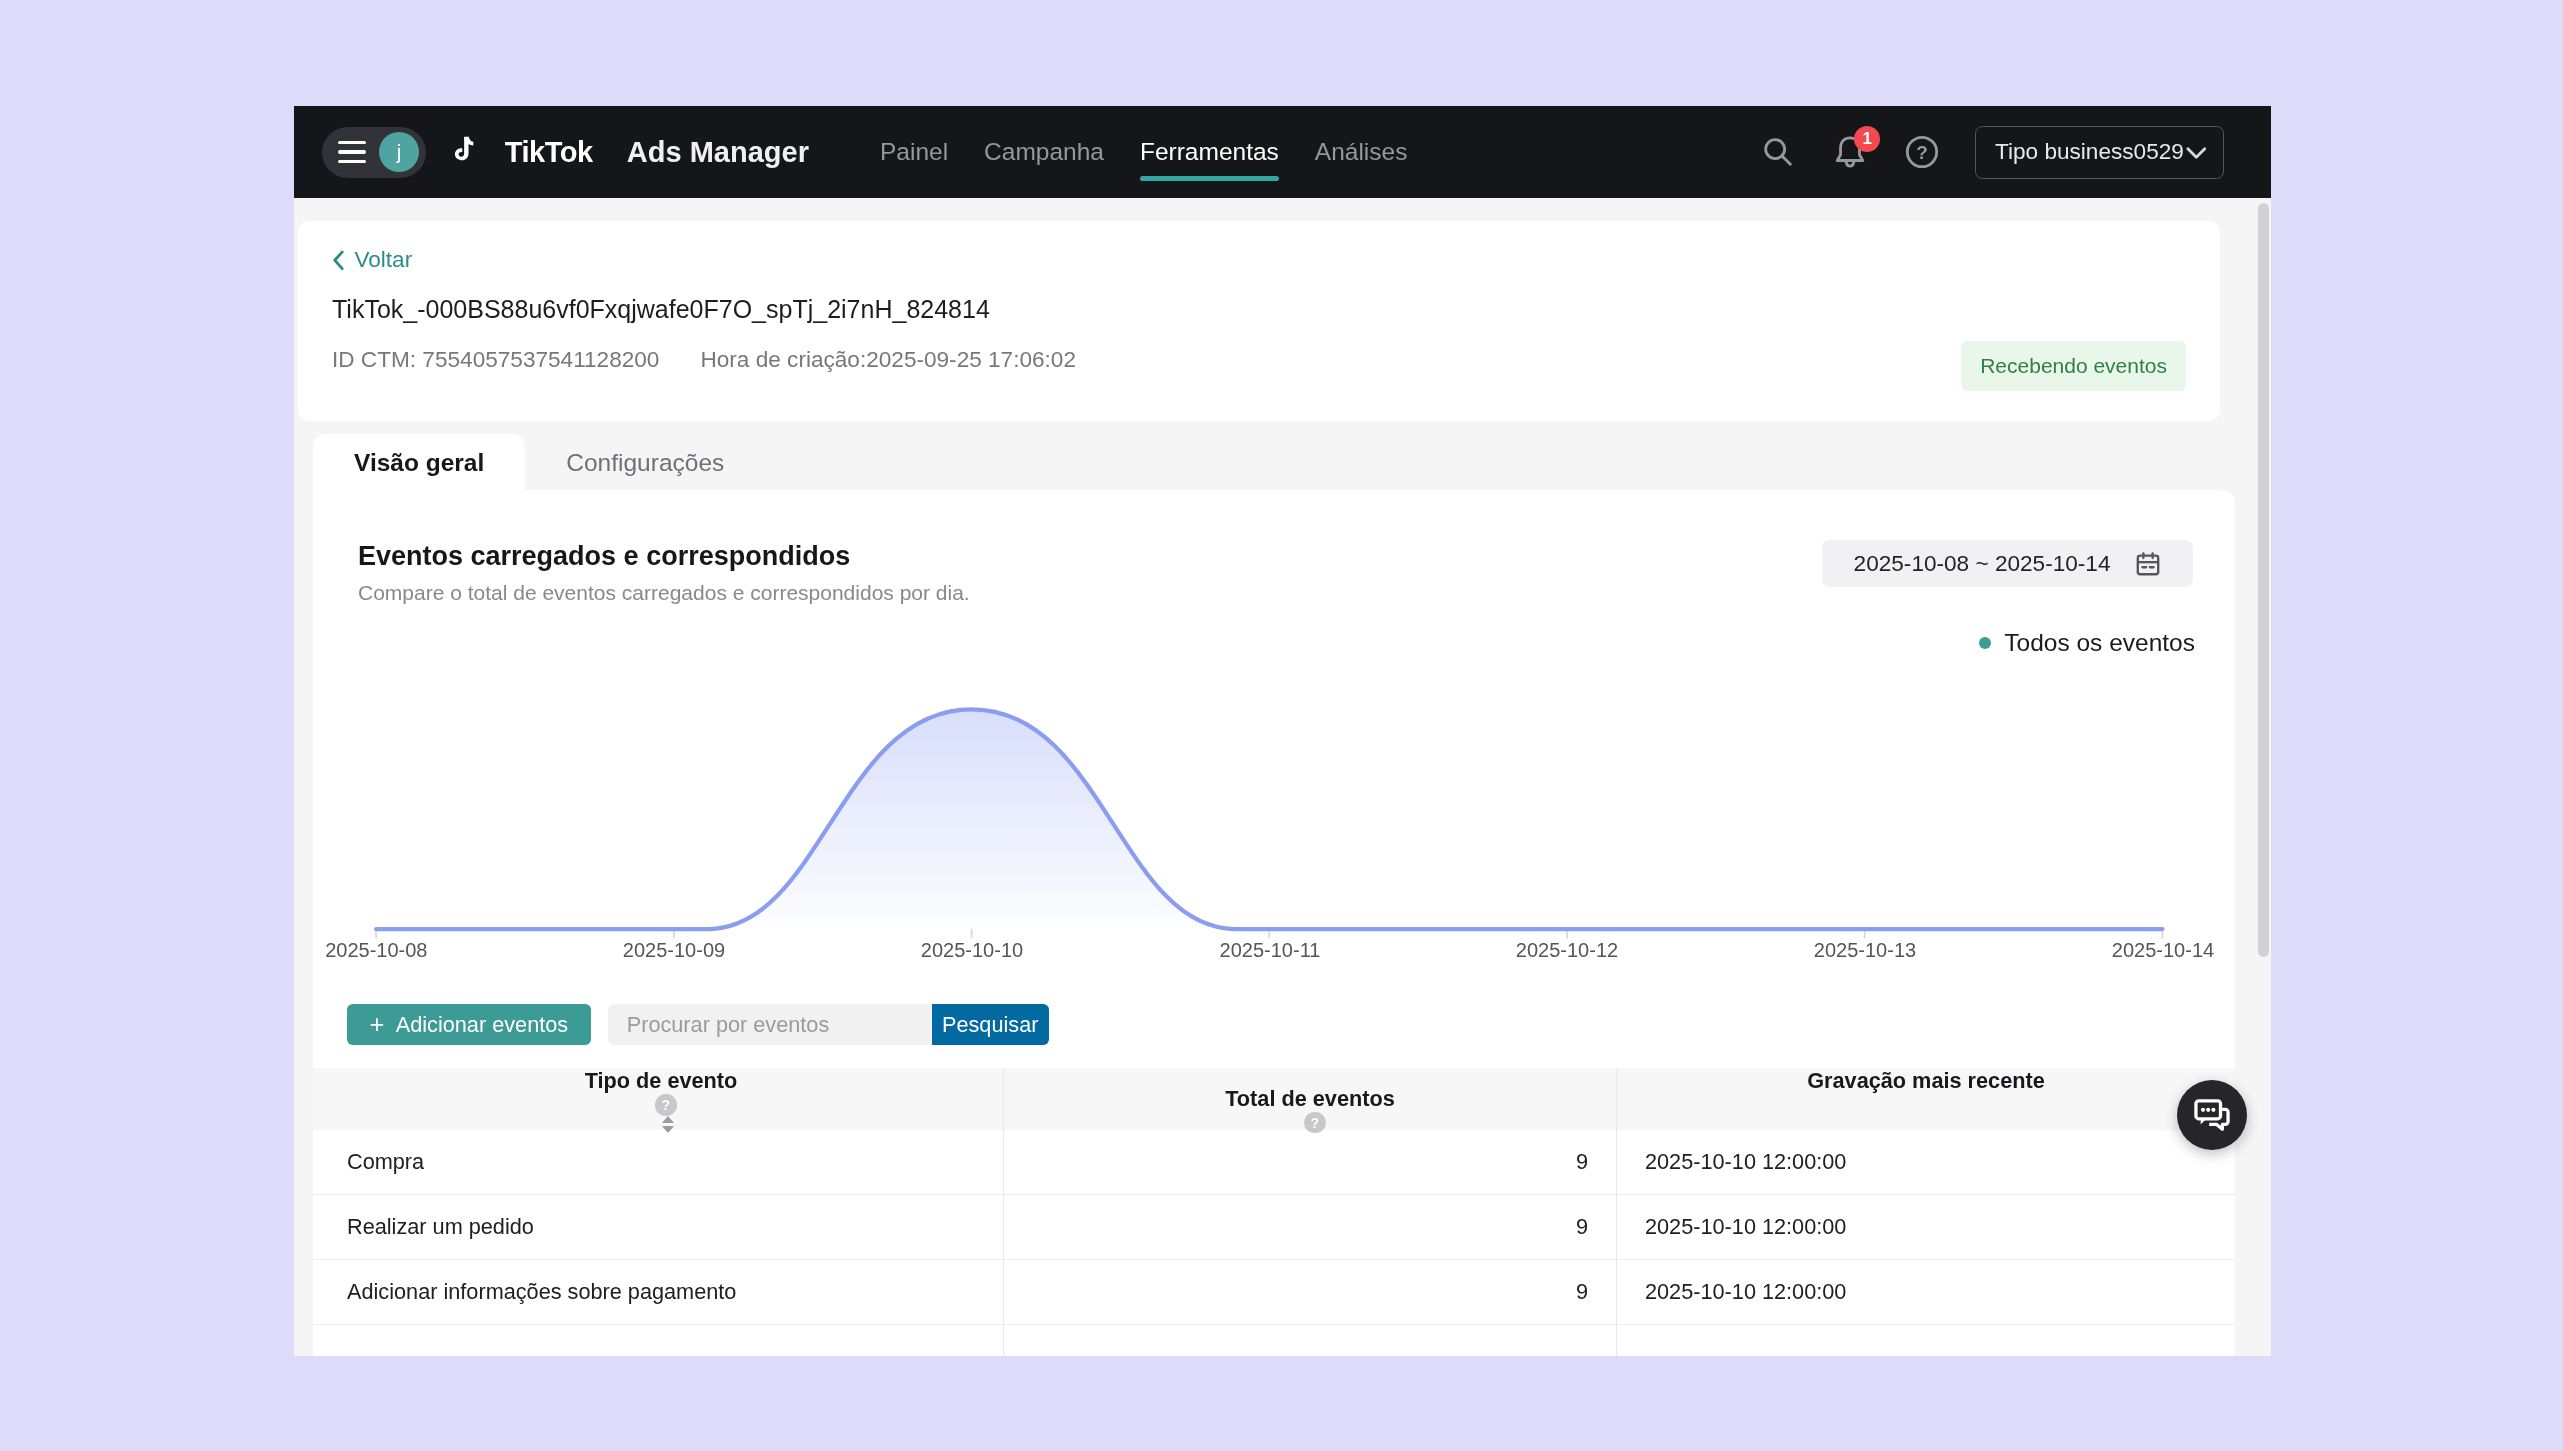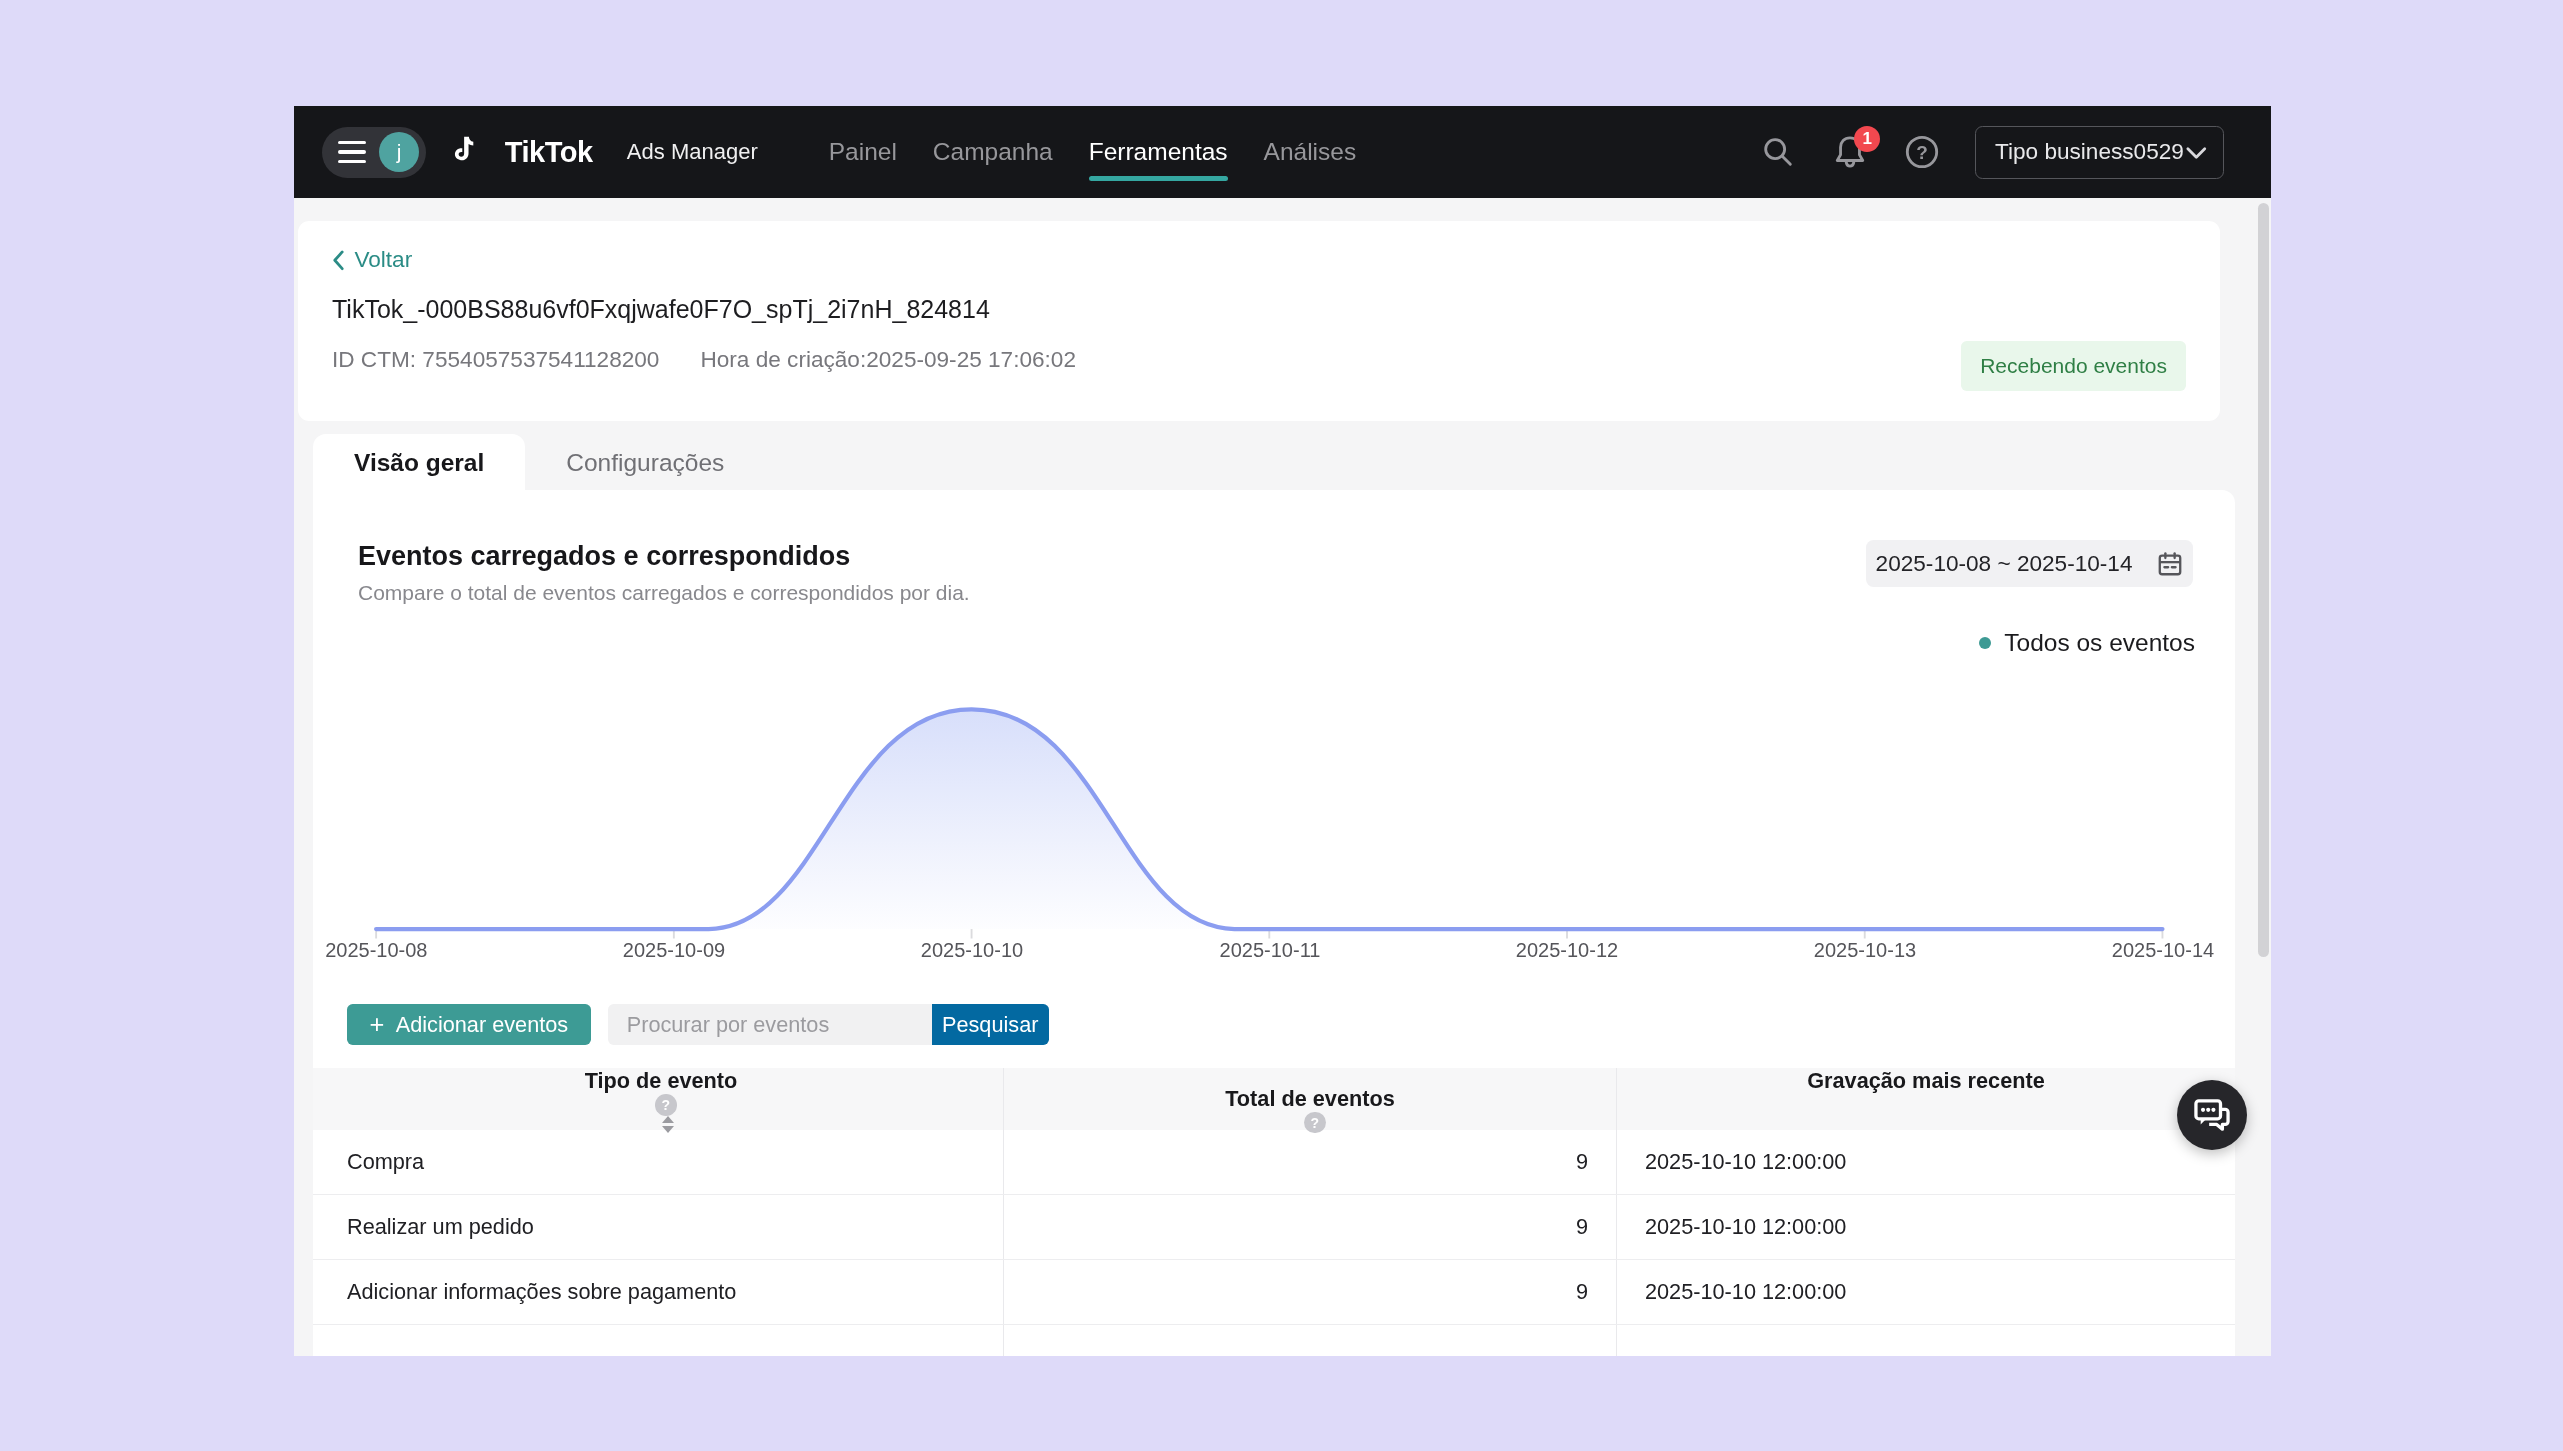--- a/index.html
+++ b/index.html
@@ -12,21 +12,21 @@
 
   
   .navbar { position:relative; height:92px; background:#151619; display:flex; align-items:center; padding:0 47px 0 28px; }
   .menu-pill { display:flex; align-items:center; gap:13px; background:#323338; border-radius:26px; height:51px; padding:0 6.6px 0 16px; cursor:pointer; }
   .hamburger { width:28px; display:flex; flex-direction:column; gap:5.7px; }
   .hamburger span { display:block; height:3.8px; background:#FFFFFF; border-radius:1.9px; }
   .avatar { width:40px; height:40px; border-radius:50%; background:#4FA3A0; color:#fff; font-size:21px; display:flex; align-items:center; justify-content:center; }
   .brand { display:flex; align-items:center; margin-left:26px; white-space:nowrap;gap:23px; }
   .brand .note { width:24.5px; height:32px; margin-right:5.7px; }
   .brand .tiktok { color:#fff; font-size:29px; font-weight:700; letter-spacing:-0.5px; }
-  .brand .suffix { color:#F0F0F1; font-size:22px; font-weight:400; margin-left:11.3px; }
+  .brand .suffix { color:#F0F0F1; font-size:29px; font-weight:700; margin-left:11.3px; }
   .nav-items { display:flex; margin-left:53px; height:92px; }
   .nav-item { position:relative; height:92px; display:flex; align-items:center; padding:0 18px; font-size:24.5px; color:#97979B; cursor:pointer; white-space:nowrap; }
   .nav-item.active { color:#FFFFFF; font-weight:500; }
   .nav-item.active .underline { position:absolute; left:18px; right:18px; bottom:17px; height:4.7px; border-radius:2.8px; background:#35A7A1; }
   .nav-right { margin-left:auto; display:flex; align-items:center; gap:34px; }
   .icon-btn { position:relative; width:38px; height:38px; display:flex; align-items:center; justify-content:center; cursor:pointer; }
   .noti-badge { position:absolute; top:-7.5px; right:-11.3px; min-width:26px; height:26px; border-radius:13px; background:#F2484F; color:#fff; font-size:17px; font-weight:600; display:flex; align-items:center; justify-content:center; padding:0 5.7px; }
   .account-select { width:249px; height:53px; border:1.9px solid #55565B; border-radius:7.5px; display:flex; align-items:center; justify-content:space-between; padding:0 15px 0 19px; color:#E9E9EB; font-size:22.6px; cursor:pointer; white-space:nowrap; }
 
   
@@ -39,21 +39,21 @@
   
   .tabs { position:absolute; left:19px; top:328px; height:57px; display:flex; }
   .tab { height:57px; display:flex; align-items:center; padding:0 41px; font-size:24.5px; color:#707075; cursor:pointer; white-space:nowrap; }
   .tab.active { background:#fff; border-radius:13px 13px 0 0; color:#17171A; font-weight:700; }
 
   
   .card2 { position:absolute; left:19px; top:384px; width:1922px; height:980px; background:#fff; border-radius:0 13px 0 0; }
   .chart-head { position:absolute; left:45px; top:51px; }
   .chart-title { font-size:27px; font-weight:700; color:#17171A; }
   .chart-subtitle { margin-top:8.5px; font-size:21px; color:#88888D; }
-  .date-range { position:absolute; top:50px; right:42px; height:47px; background:#F1F1F3; border-radius:7.5px; display:flex; align-items:center; gap:24.5px; padding:0 10px; font-size:22.6px; color:#232327; cursor:pointer; white-space:nowrap; }
+  .date-range { position:absolute; top:50px; right:42px; height:47px; background:#F1F1F3; border-radius:7.5px; display:flex; align-items:center; gap:24.5px; padding:0 32px; font-size:22.6px; color:#232327; cursor:pointer; white-space:nowrap; }
   .legend { position:absolute; top:139px; right:40px; display:flex; align-items:center; gap:13px; }
   .legend-dot { width:12.3px; height:12.3px; border-radius:50%; background:#3D9A94; }
   .legend-label { font-size:24.5px; color:#1B1B1E; }
   .chart-svg { position:absolute; left:0; top:174px; width:1922px; height:283px; }
   .x-labels { position:absolute; left:0; top:449px; width:1922px; height:28px; }
   .x-label { position:absolute; width:170px; text-align:center; font-size:20px; color:#55555A; white-space:nowrap; }
 
   
   .toolbar { position:absolute; left:34px; top:514px; display:flex; align-items:center; }
   .add-btn { height:41px; background:#3D9B95; border:none; border-radius:5.7px; color:#fff; font-size:21.7px; display:flex; align-items:center; gap:11.3px; padding:0 22.6px; cursor:pointer; white-space:nowrap; font-family:inherit; }

